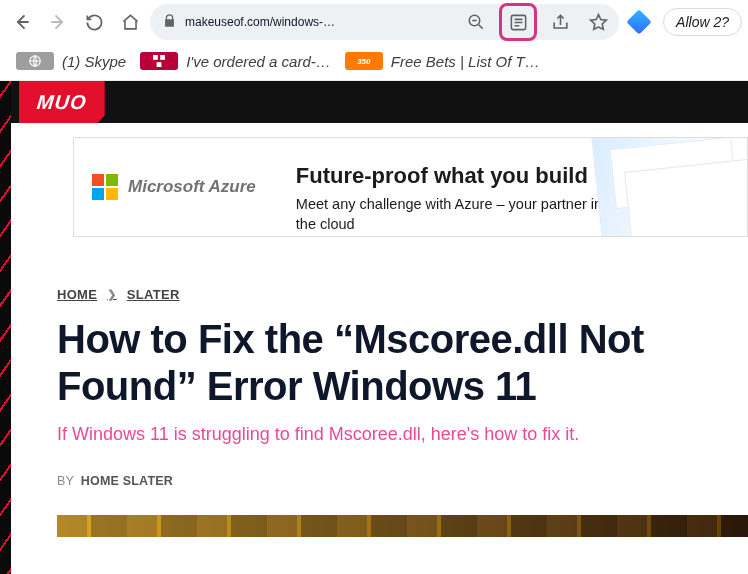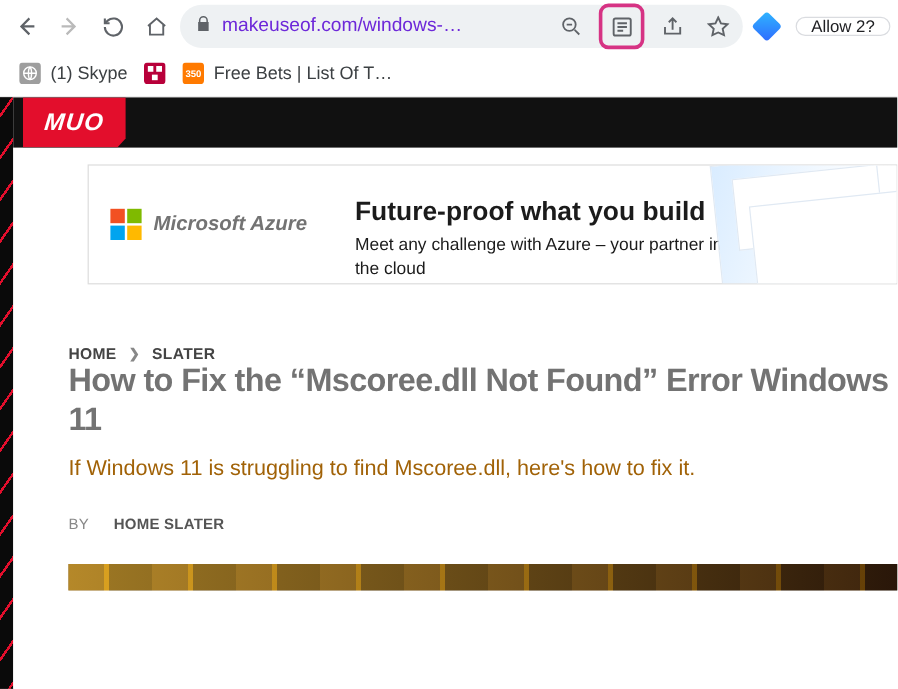--- a/index.html
+++ b/index.html
@@ -3,33 +3,33 @@
 <meta charset="utf-8">
 <style>
   * { margin:0; padding:0; box-sizing:border-box; }
   body { font-family: Arial, Helvetica, sans-serif; width:748px; height:574px; overflow:hidden; background:#fff; }
 
   
   .browser-chrome { display:flex; align-items:center; padding:4px 6px 6px 6px; gap:4px; background:#fff; }
   .circ-btn { width:32px; height:32px; border-radius:50%; display:flex; align-items:center; justify-content:center; color:#5f6368; background:transparent; border:none; }
   .circ-btn.disabled { color:#bababa; }
   .omnibox { flex:1; height:36px; background:#eef1f3; border-radius:18px; display:flex; align-items:center; padding:0 6px 0 12px; gap:8px; color:#202124; font-size:16px; min-width:0;}
-  .omni-text { flex:1; white-space:nowrap; overflow:hidden; text-overflow:ellipsis; color:#6d28d9; font-size:16px; }
+  .omni-text { flex:1; white-space:nowrap; overflow:hidden; text-overflow:ellipsis; color:#0f172a; font-size:12px; }
   .omni-action { width:30px; height:30px; border-radius:50%; display:flex; align-items:center; justify-content:center; color:#5f6368; background:transparent; border:none;}
   .reader-highlight { border:3px solid #d63384; border-radius:8px; padding:1px; }
   .ext-icon { width:32px; height:32px; display:flex; align-items:center; justify-content:center; }
   .brave-diamond { width:18px; height:18px; transform:rotate(45deg); background:linear-gradient(135deg,#2fb6ff 0%,#2f6bff 100%); border-radius:3px; }
-  .allow-pill { height:16px; padding:0 12px; border:1px solid #dadce0; border-radius:16px; background:#fff; color:#202124; font-size:14px; display:flex; align-items:center; margin-left:4px; white-space:nowrap; overflow:hidden;}
+  .allow-pill { height:28px; padding:0 12px; border:1px solid #dadce0; border-radius:16px; background:#fff; color:#202124; font-size:14px; display:flex; align-items:center; margin-left:4px; white-space:nowrap; overflow:hidden;font-style:italic;}
   .lock-icon { color:#5f6368; }
 
   
   .bookmarks { display:flex; align-items:center; gap:14px; padding:6px 12px 10px 16px; font-size:15px; color:#3c4043; border-bottom:1px solid #ececec; }
   .bm { display:flex; align-items:center; gap:8px; max-width:200px; white-space:nowrap; overflow:hidden; text-overflow:ellipsis; }
-  .bm span { overflow:hidden; text-overflow:ellipsis;}
-  .favicon { width:18px; height:18px; border-radius:3px; flex:none; display:flex; align-items:center; justify-content:center; font-size:10px; color:#fff;}
+  .bm span { overflow:hidden; text-overflow:ellipsis;font-style:italic;}
+  .favicon { width:38px; height:18px; border-radius:3px; flex:none; display:flex; align-items:center; justify-content:center; font-size:10px; color:#fff;}
   .fav-globe { background:#9e9e9e; }
   .fav-nat { background:#b8003a; }
   .fav-350 { background:#ff7a00; font-size:8px; font-weight:bold;}
   .fav-x { background:transparent; }
 
   
   .viewport { position:relative; height:calc(574px - 80px); overflow:hidden; }
   .edge-bg { position:absolute; left:0; top:0; bottom:0; width:11px;
     background:
       repeating-linear-gradient(125deg, #0a0a0a 0 8px, #e30e2c 8px 10px, #0a0a0a 10px 20px),
@@ -53,26 +53,26 @@
   .ad-copy { }
   .ad-head { font-size:22px; font-weight:600; color:#1b1b1b; margin-bottom:6px;margin-top:24px;}
   .ad-sub { font-size:14.5px; color:#1b1b1b; max-width:310px; line-height:1.35;}
   .ad-graphic { position:absolute; right:-40px; top:-10px; bottom:-10px; width:190px; background:linear-gradient(115deg,#d9ecff 0%,#ffffff 60%); transform:rotate(-6deg); border:1px solid #e0e9f3;}
   .ad-graphic::before,.ad-graphic::after{content:"";position:absolute;border:1px solid #e0e9f3;background:#fff;}
   .ad-graphic::before{left:16px;top:12px;width:120px;height:58px;}
   .ad-graphic::after{left:28px;top:36px;width:130px;height:76px;}
 
   
   .article { padding:34px 0 0 46px; }
-  .crumbs { font-size:13px; font-weight:700; letter-spacing:.3px; color:#444; display:flex; align-items:center; gap:10px; }
+  .crumbs { font-size:13px; font-weight:700; letter-spacing:.3px; color:#444; display:flex; align-items:center; gap:10px; margin-bottom:14px;text-decoration:underline;}
   .crumbs .sep { color:#888; font-size:11px;}
-  .headline { font-size:27px; font-weight:900; color:#737373; line-height:1.18; letter-spacing:-0.5px; margin-bottom:14px;}
-  .dek { font-size:18px; color:#a16207; margin-bottom:26px; }
+  .headline { font-size:40px; font-weight:900; color:#0f172a; line-height:1.18; letter-spacing:-0.5px; margin-bottom:14px;}
+  .dek { font-size:18px; color:#ec4899; margin-bottom:26px; }
   .meta { font-size:12.5px; color:#666; letter-spacing:.2px; line-height:1.7;}
-  .meta .by { color:#888; margin-right:17px;}
+  .meta .by { color:#888; margin-right:3px;}
   .meta .author { color:#555; font-weight:700;}
   .hero { margin-top:22px; height:22px; background:
       linear-gradient(90deg, rgba(255,200,60,.55), rgba(40,20,10,.6)),
       repeating-linear-gradient(90deg,#5a3a12 0 30px,#b57800 30px 34px,#2b1a07 34px 70px);
   }
 </style>
 </head>
 <body>
 
 <div class="browser-chrome">
@@ -150,20 +150,21 @@
     <span>(1) Skype</span>
   </a>
   <a class="bm">
     <span class="favicon fav-nat">
       <svg width="12" height="12" viewBox="0 0 10 10" fill="#fff">
           <rect x="0" y="0" width="4" height="4"></rect>
           <rect x="6" y="0" width="4" height="4"></rect>
           <rect x="3" y="6" width="4" height="4"></rect>
         </svg>
     </span>
+    <span>I've ordered a card-…</span>
   </a>
   <a class="bm">
     <span class="favicon fav-350">350</span>
     <span>Free Bets | List Of T…</span>
   </a>
 </div>
 
 <div class="viewport">
   <div class="edge-bg"></div>
   <div class="page">

